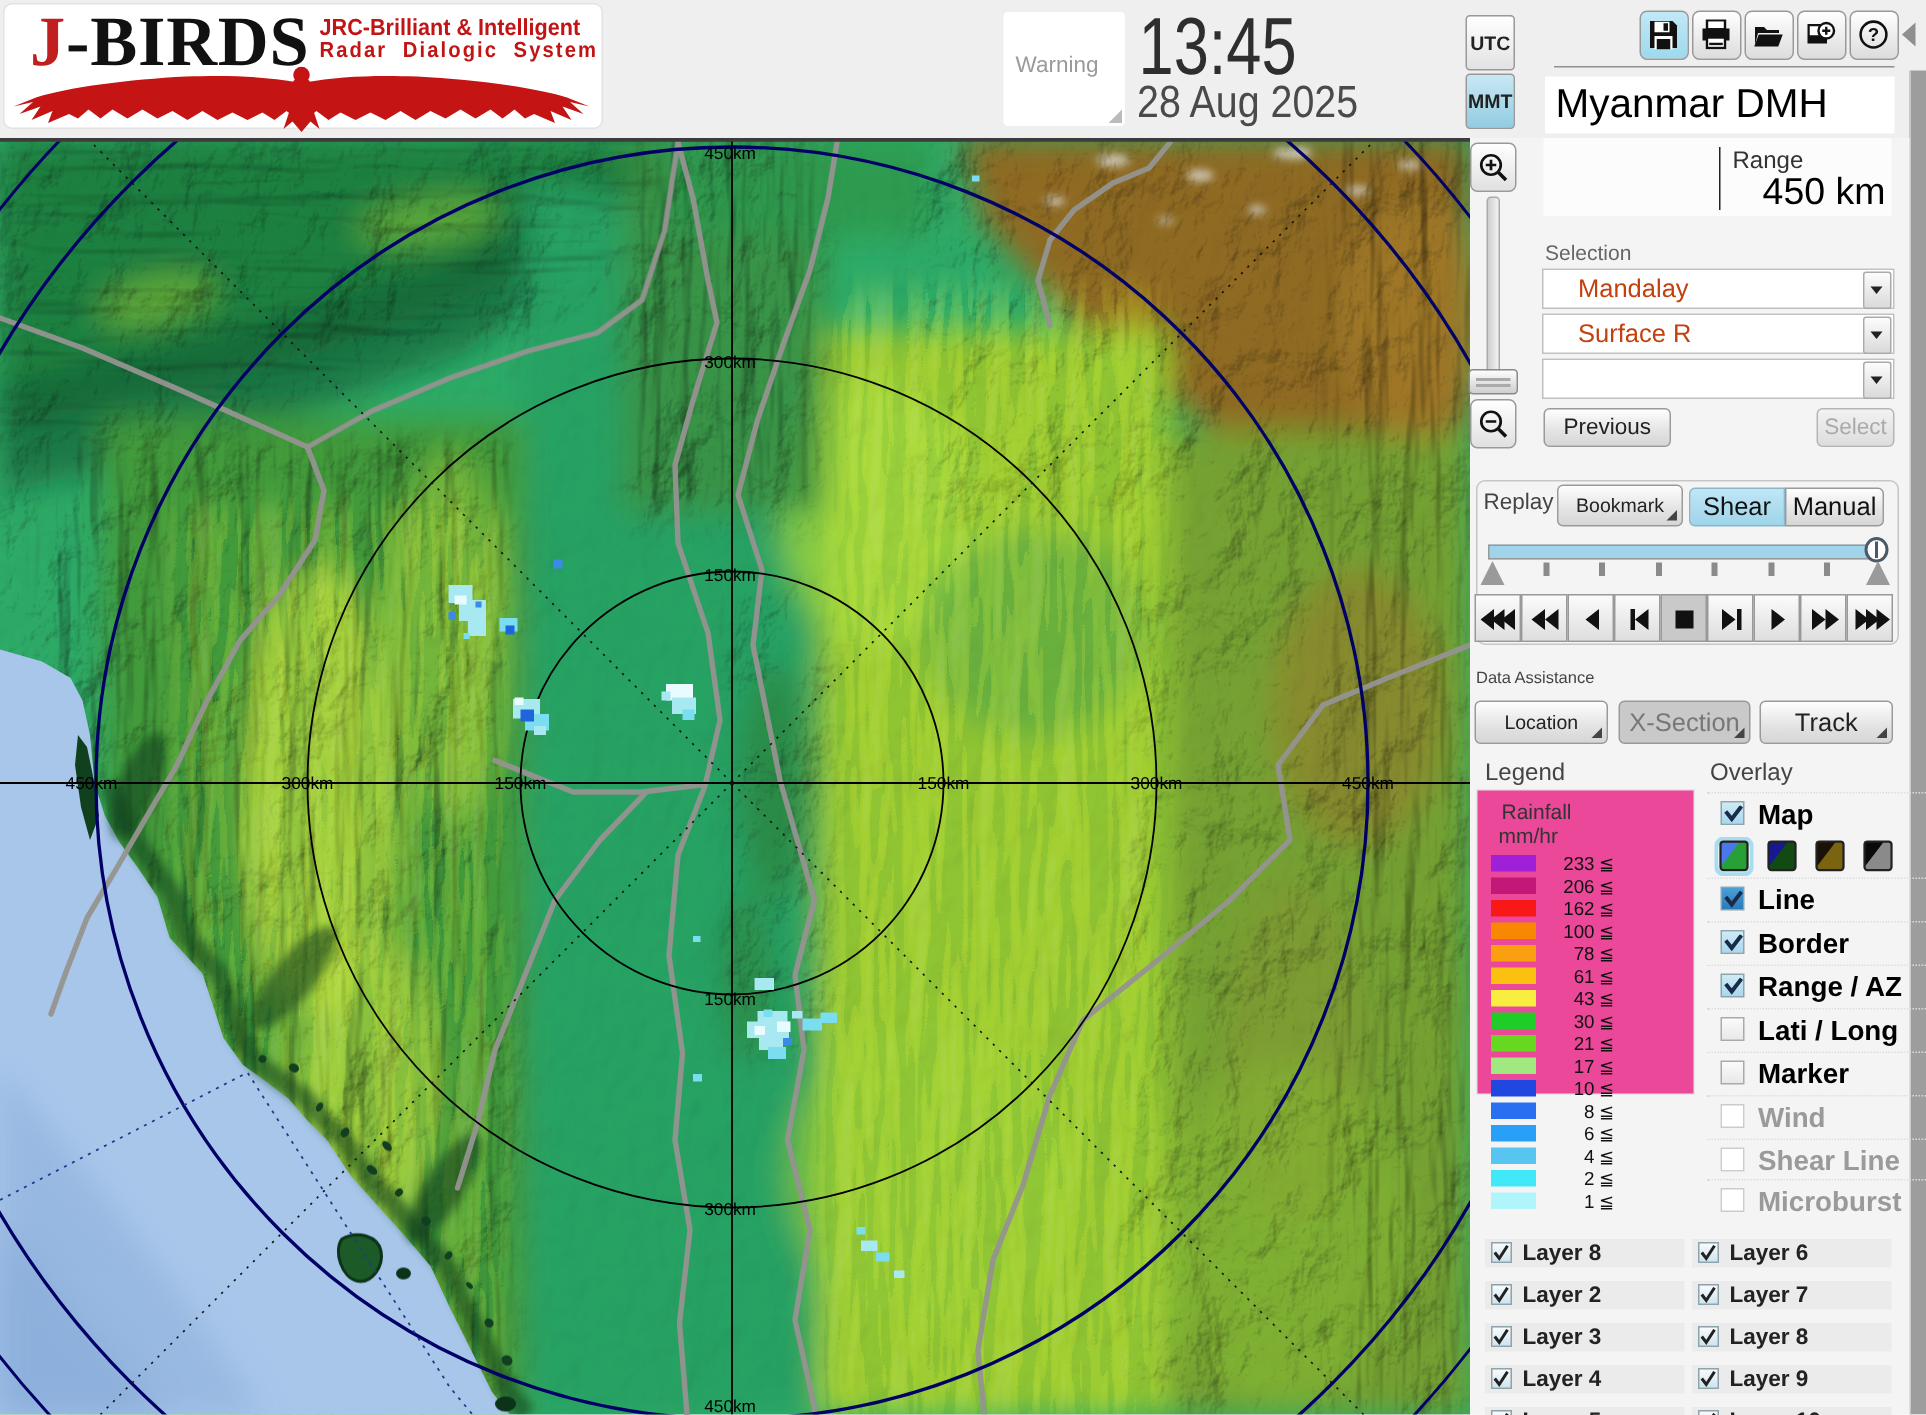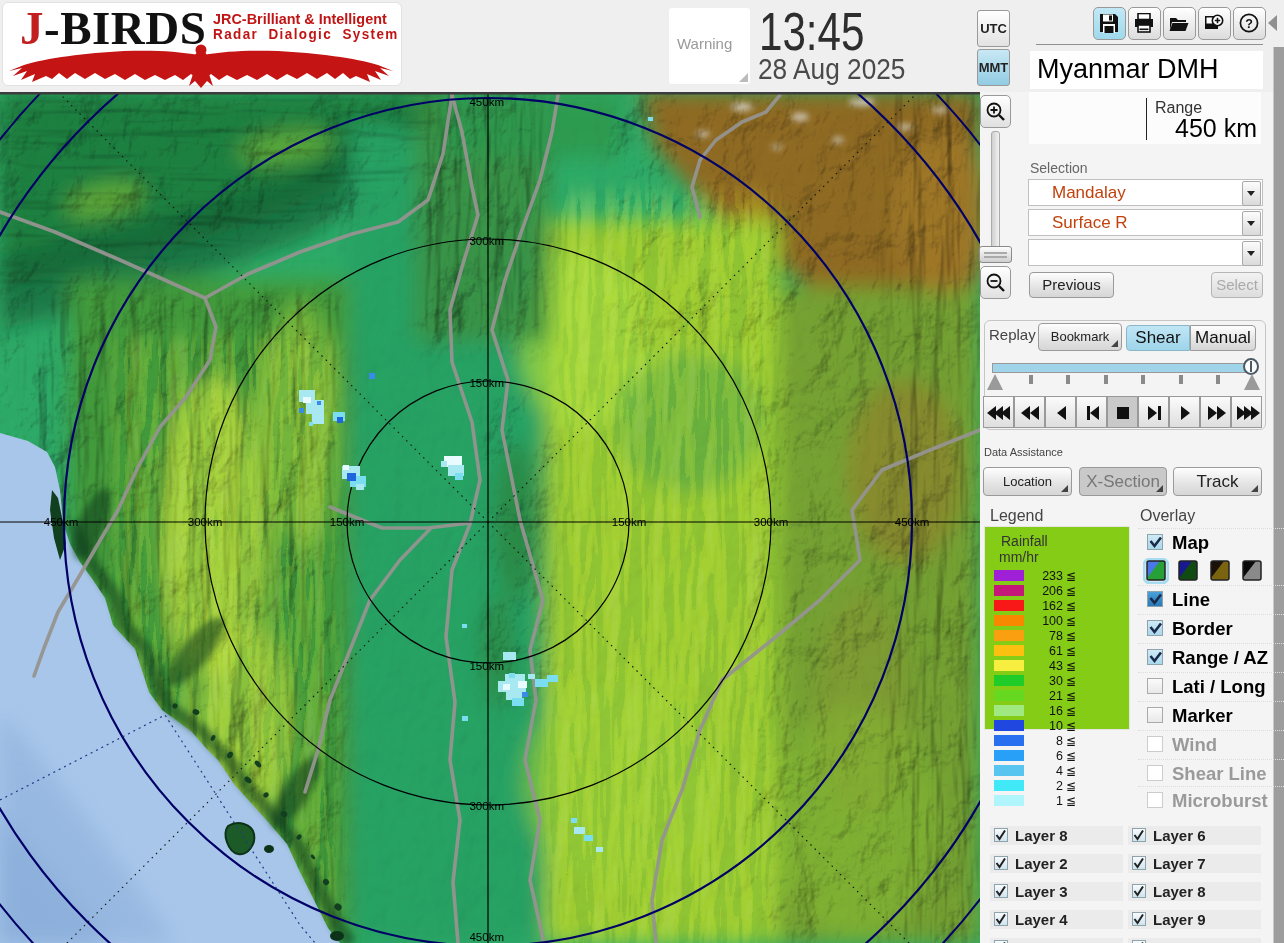--- a/index.html
+++ b/index.html
@@ -64,21 +64,21 @@
 .endtri{top:374px;width:0;height:0;border-left:8px solid transparent;border-right:8px solid transparent;border-bottom:16px solid #9a9a9a;}
 .pb{top:396px;width:31px;height:32px;border:1px solid #999;background:linear-gradient(#fbfbfb,#dedede);box-sizing:border-box;}
 .pb svg{position:absolute;left:3px;top:7px;}
 #pb5{background:#c9c9c9;}
 #dalbl{left:984px;top:446px;font-size:11px;color:#444;}
 #locbtn{left:983px;top:467px;width:89px;height:29px;font-size:13px;color:#222;text-align:center;line-height:27px;}
 #xsbtn{left:1079px;top:467px;width:88px;height:29px;font-size:17px;color:#777;text-align:center;line-height:27px;background:#c9c9c9;border:1px solid #999;border-radius:4px;box-sizing:border-box;}
 #trkbtn{left:1173px;top:467px;width:89px;height:29px;font-size:17px;color:#222;text-align:center;line-height:27px;}
 #leglbl{left:990px;top:507px;font-size:16px;color:#444;}
 #ovlbl{left:1140px;top:507px;font-size:16px;color:#444;}
-#legend{left:984px;top:526px;width:146px;height:204px;background:#84cc16;border:1px solid #e5e5e5;box-sizing:border-box;}
+#legend{left:984px;top:526px;width:146px;height:204px;background:#ec4899;border:1px solid #e5e5e5;box-sizing:border-box;}
 #legend .t1{position:absolute;left:16px;top:6px;font-size:14px;color:#333;}
 #legend .t2{position:absolute;left:14px;top:22px;font-size:14px;color:#333;}
 .sw{position:absolute;left:9px;width:30px;height:11px;}
 .swv{position:absolute;left:40px;width:38px;text-align:right;font-size:12.5px;color:#111;}
 .swe{position:absolute;left:81px;font-size:12px;color:#111;}
 .ovrow{left:1138px;width:146px;height:29px;border-top:1px dotted #ddd;white-space:nowrap;}
 .ovcb{position:absolute;left:9px;top:5px;width:16px;height:16px;box-sizing:border-box;border:1px solid #8fa3ad;background:linear-gradient(#cfeaf6,#a9d8ec);}
 .ovcb svg{position:absolute;left:1px;top:2px;}
 .ovcb.un{background:linear-gradient(#fbfbfb,#e8e8e8);border:1px solid #aaa;}
 .ovcb.dis{background:#fff;border:1px solid #ccc;}
@@ -572,21 +572,21 @@
     <i class="sw" style="top:133px;background:#f8ee40"></i>
     <span class="swv" style="top:132px">43</span>
     <span class="swe" style="top:132px">≦</span>
     <i class="sw" style="top:148px;background:#20cc28"></i>
     <span class="swv" style="top:147px">30</span>
     <span class="swe" style="top:147px">≦</span>
     <i class="sw" style="top:163px;background:#66d820"></i>
     <span class="swv" style="top:162px">21</span>
     <span class="swe" style="top:162px">≦</span>
     <i class="sw" style="top:178px;background:#a0e880"></i>
-    <span class="swv" style="top:177px">16</span>
+    <span class="swv" style="top:177px">17</span>
     <span class="swe" style="top:177px">≦</span>
     <i class="sw" style="top:193px;background:#2048e0"></i>
     <span class="swv" style="top:192px">10</span>
     <span class="swe" style="top:192px">≦</span>
     <i class="sw" style="top:208px;background:#2870f0"></i>
     <span class="swv" style="top:207px">8</span>
     <span class="swe" style="top:207px">≦</span>
     <i class="sw" style="top:223px;background:#28a0f8"></i>
     <span class="swv" style="top:222px">6</span>
     <span class="swe" style="top:222px">≦</span>

